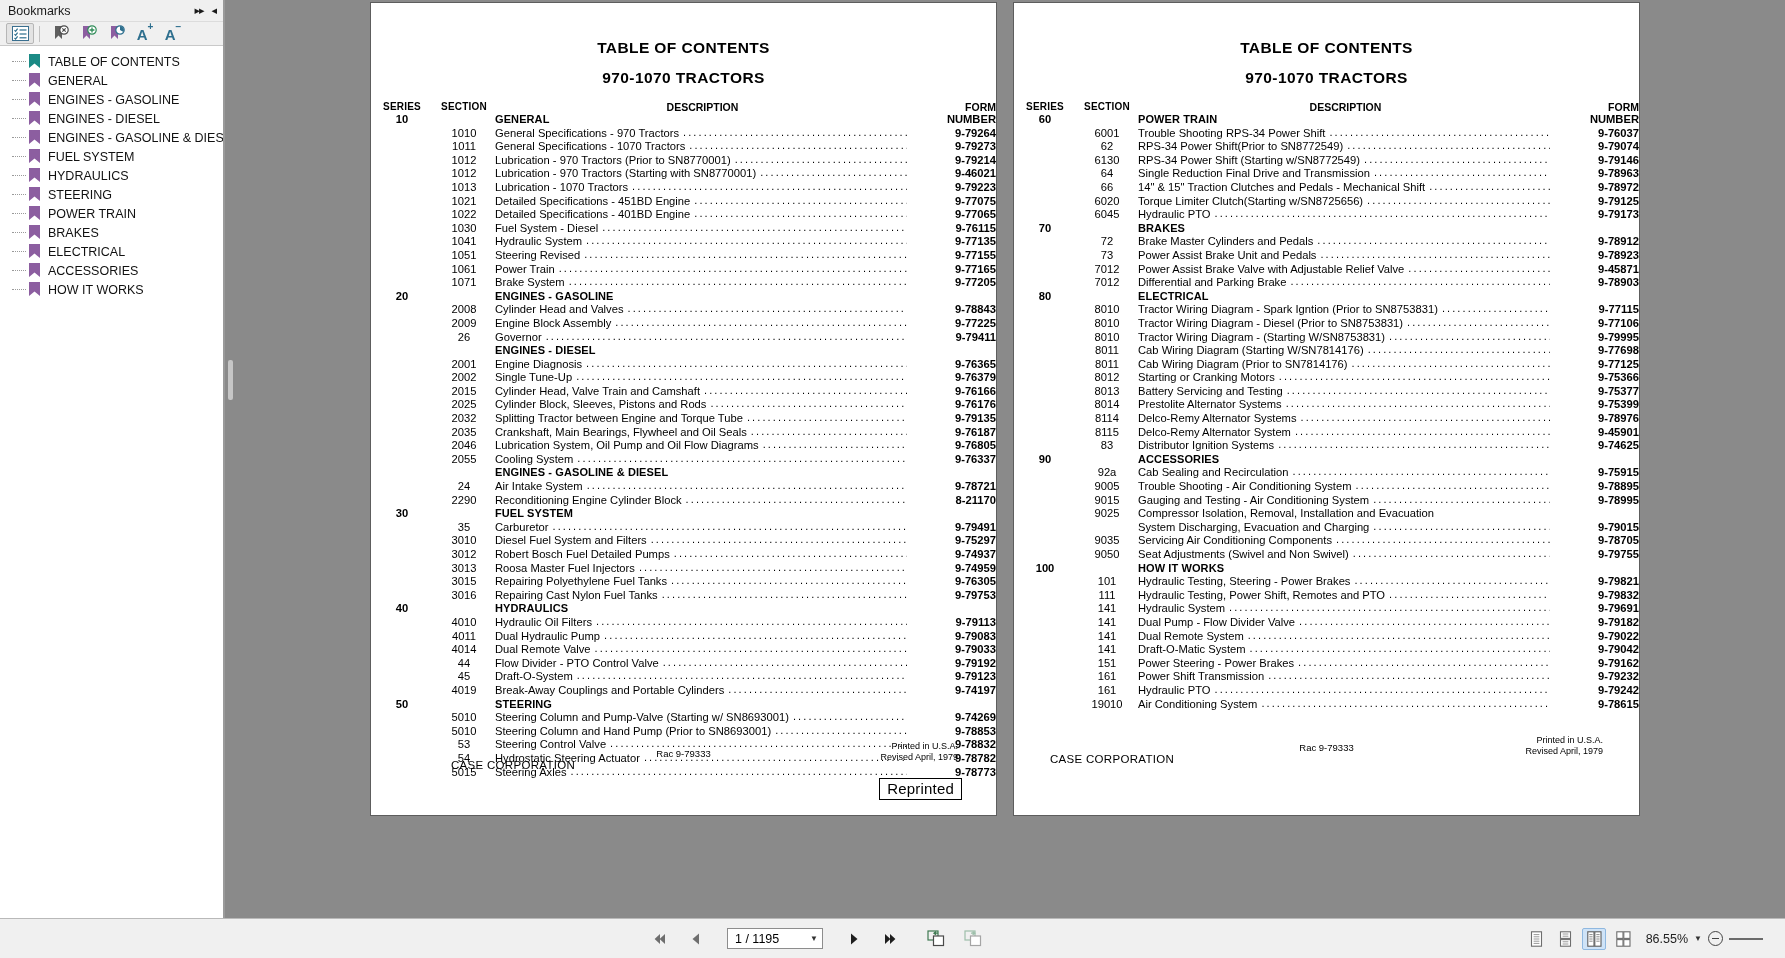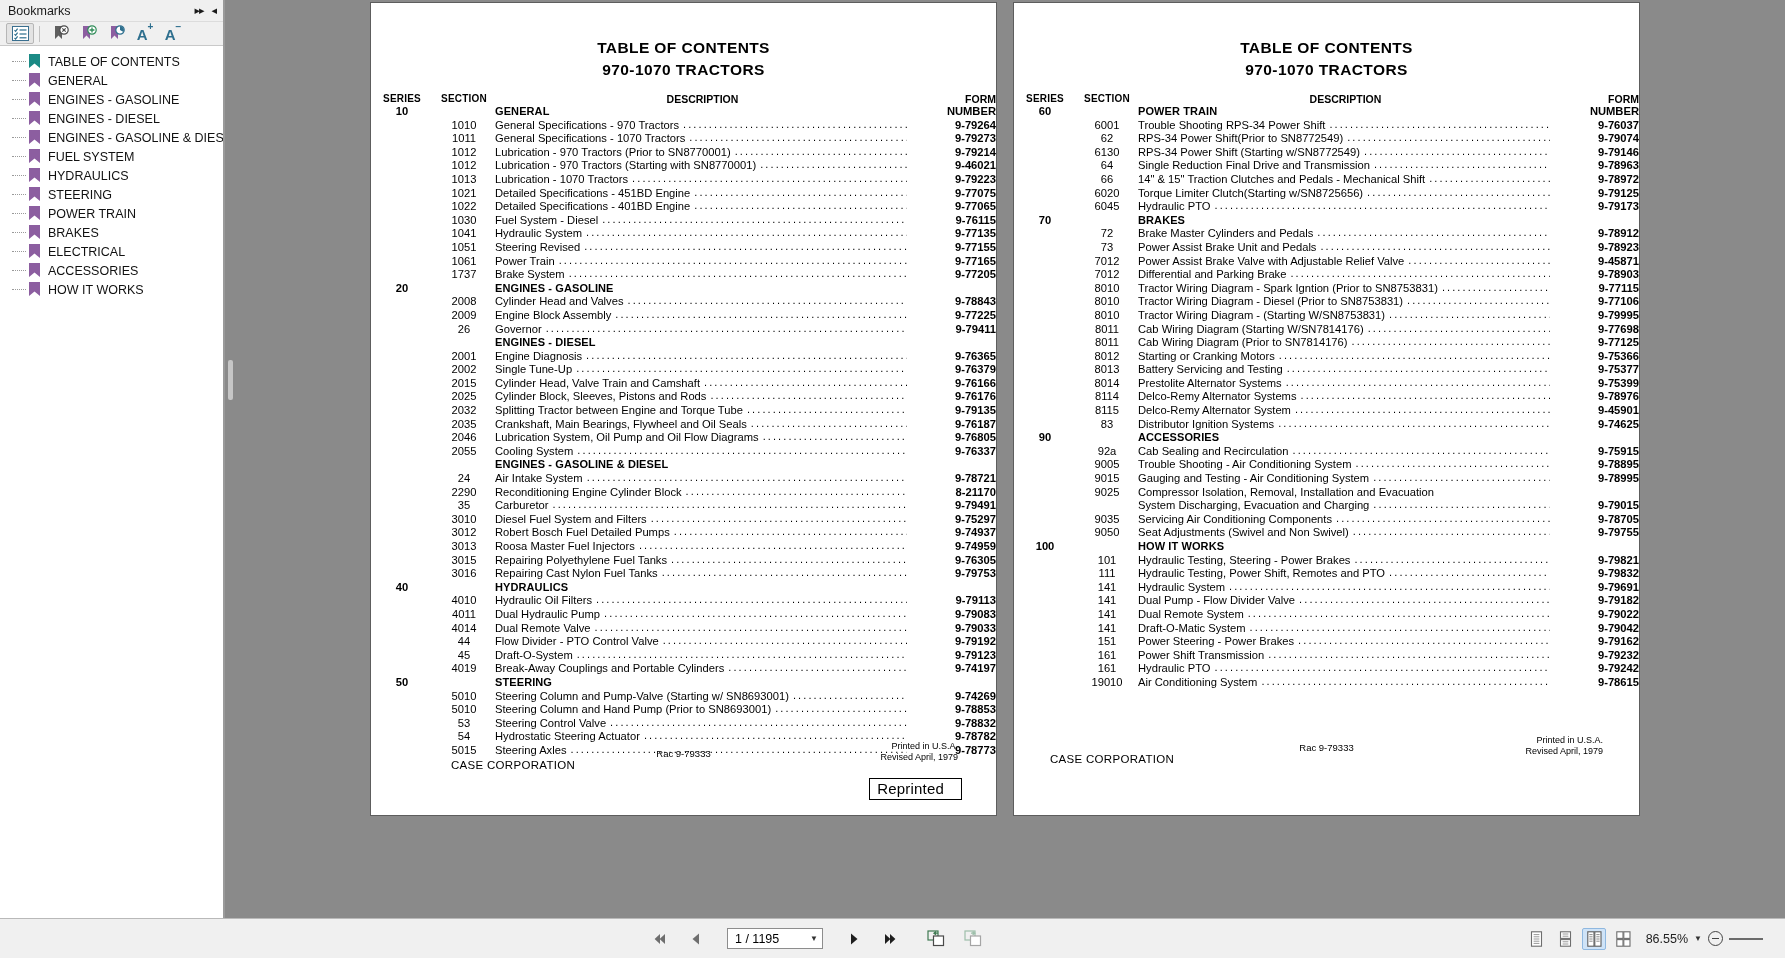--- a/index.html
+++ b/index.html
@@ -75,21 +75,21 @@
   }
   .page {
     background: #ffffff; width: 625px; height: 812px;
     box-shadow: 0 0 0 1px #5d5d5d;
     position: relative; padding: 0;
   }
 
   
   .pg-title { text-align: center; font-weight: bold; font-size: 15.5px; letter-spacing: 0.4px; }
   .pg-title .l1 { margin-top: 36px; }
-  .pg-title .l2 { margin-top: 4px; }
+  .pg-title .l2 { margin-top: 12px; }
 
   table.toc { width: 100%; border-collapse: collapse; margin-top: 14px; table-layout: fixed; }
   table.toc td, table.toc th { padding: 0; vertical-align: top; }
   .c-series { width: 62px; }
   .c-section { width: 62px; }
   .c-desc { width: auto; }
   .c-form { width: 86px; }
 
   .hdr-cell { font-weight: bold; font-size: 10px; text-align: center; letter-spacing: 0.2px; padding-bottom: 1px; }
   .hdr-desc { font-weight: bold; font-size: 10.5px; text-align: center; }
@@ -110,21 +110,21 @@
     transform: translateY(-1px);
   }
 
   
   .pg-footer { position: absolute; left: 0; right: 0; bottom: 0; height: 110px; }
   .f-corp { position: absolute; left: 80px; bottom: 44px; font-size: 11.5px; letter-spacing: 0.3px; }
   .f-rac  { position: absolute; left: 0; right: 0; bottom: 56px; text-align: center; font-size: 9.5px; }
   .f-print { position: absolute; right: 38px; bottom: 52px; text-align: right; font-size: 9px; line-height: 11px; }
   .f-reprint {
     position: absolute; right: 34px; bottom: 15px;
-    border: 1.6px solid #000; padding: 1px 17px 2px 7px; font-size: 15px; letter-spacing: 0.2px;
+    border: 1.6px solid #000; padding: 1px 7px 2px 7px; font-size: 15px; letter-spacing: 0.2px;
   }
   .page.right .f-corp { bottom: 50px; left: 36px; }
   .page.right .f-rac { bottom: 62px; }
   .page.right .f-print { bottom: 58px; right: 36px; }
 
   
   .bottombar {
     height: 40px; flex: 0 0 40px; background: #f0f0f0;
     border-top: 1px solid #b9b9b9;
     display: flex; align-items: center; position: relative;
@@ -452,21 +452,21 @@
                 <td class="desc">
                   <span class="dleader">
                     <span class="txt">Power Train</span>
                     <span class="dots">........................................................................................................................</span>
                   </span>
                 </td>
                 <td class="form">9-77165</td>
               </tr>
               <tr class="row">
                 <td class="series"></td>
-                <td class="section">1737</td>
+                <td class="section">1071</td>
                 <td class="desc">
                   <span class="dleader">
                     <span class="txt">Brake System</span>
                     <span class="dots">........................................................................................................................</span>
                   </span>
                 </td>
                 <td class="form">9-77205</td>
               </tr>
               <tr class="row">
                 <td class="series">20</td>
@@ -621,20 +621,26 @@
               <tr class="row">
                 <td class="series"></td>
                 <td class="section">2290</td>
                 <td class="desc">
                   <span class="dleader">
                     <span class="txt">Reconditioning Engine Cylinder Block</span>
                     <span class="dots">........................................................................................................................</span>
                   </span>
                 </td>
                 <td class="form">8-21170</td>
+              </tr>
+              <tr class="row">
+                <td class="series">30</td>
+                <td class="section"></td>
+                <td class="desc"><span class="grp">FUEL SYSTEM</span></td>
+                <td class="form"></td>
               </tr>
               <tr class="row">
                 <td class="series"></td>
                 <td class="section">35</td>
                 <td class="desc">
                   <span class="dleader">
                     <span class="txt">Carburetor</span>
                     <span class="dots">........................................................................................................................</span>
                   </span>
                 </td>
@@ -984,20 +990,26 @@
               <tr class="row">
                 <td class="series"></td>
                 <td class="section">7012</td>
                 <td class="desc">
                   <span class="dleader">
                     <span class="txt">Differential and Parking Brake</span>
                     <span class="dots">........................................................................................................................</span>
                   </span>
                 </td>
                 <td class="form">9-78903</td>
+              </tr>
+              <tr class="row">
+                <td class="series">80</td>
+                <td class="section"></td>
+                <td class="desc"><span class="grp">ELECTRICAL</span></td>
+                <td class="form"></td>
               </tr>
               <tr class="row">
                 <td class="series"></td>
                 <td class="section">8010</td>
                 <td class="desc">
                   <span class="dleader">
                     <span class="txt">Tractor Wiring Diagram - Spark Igntion (Prior to SN8753831)</span>
                     <span class="dots">........................................................................................................................</span>
                   </span>
                 </td>

